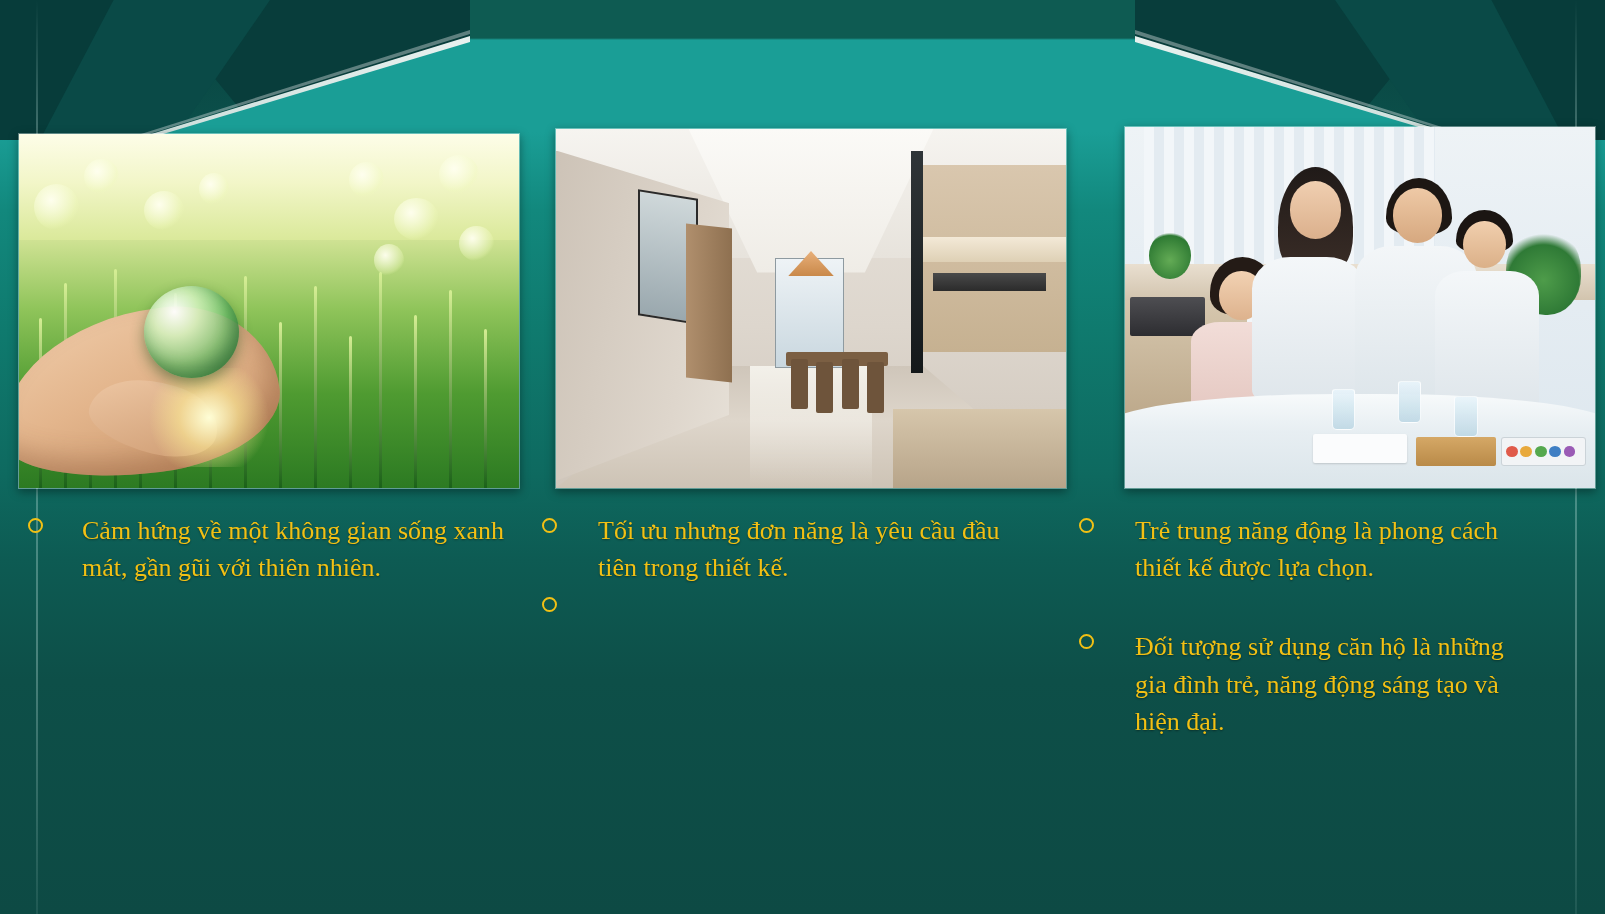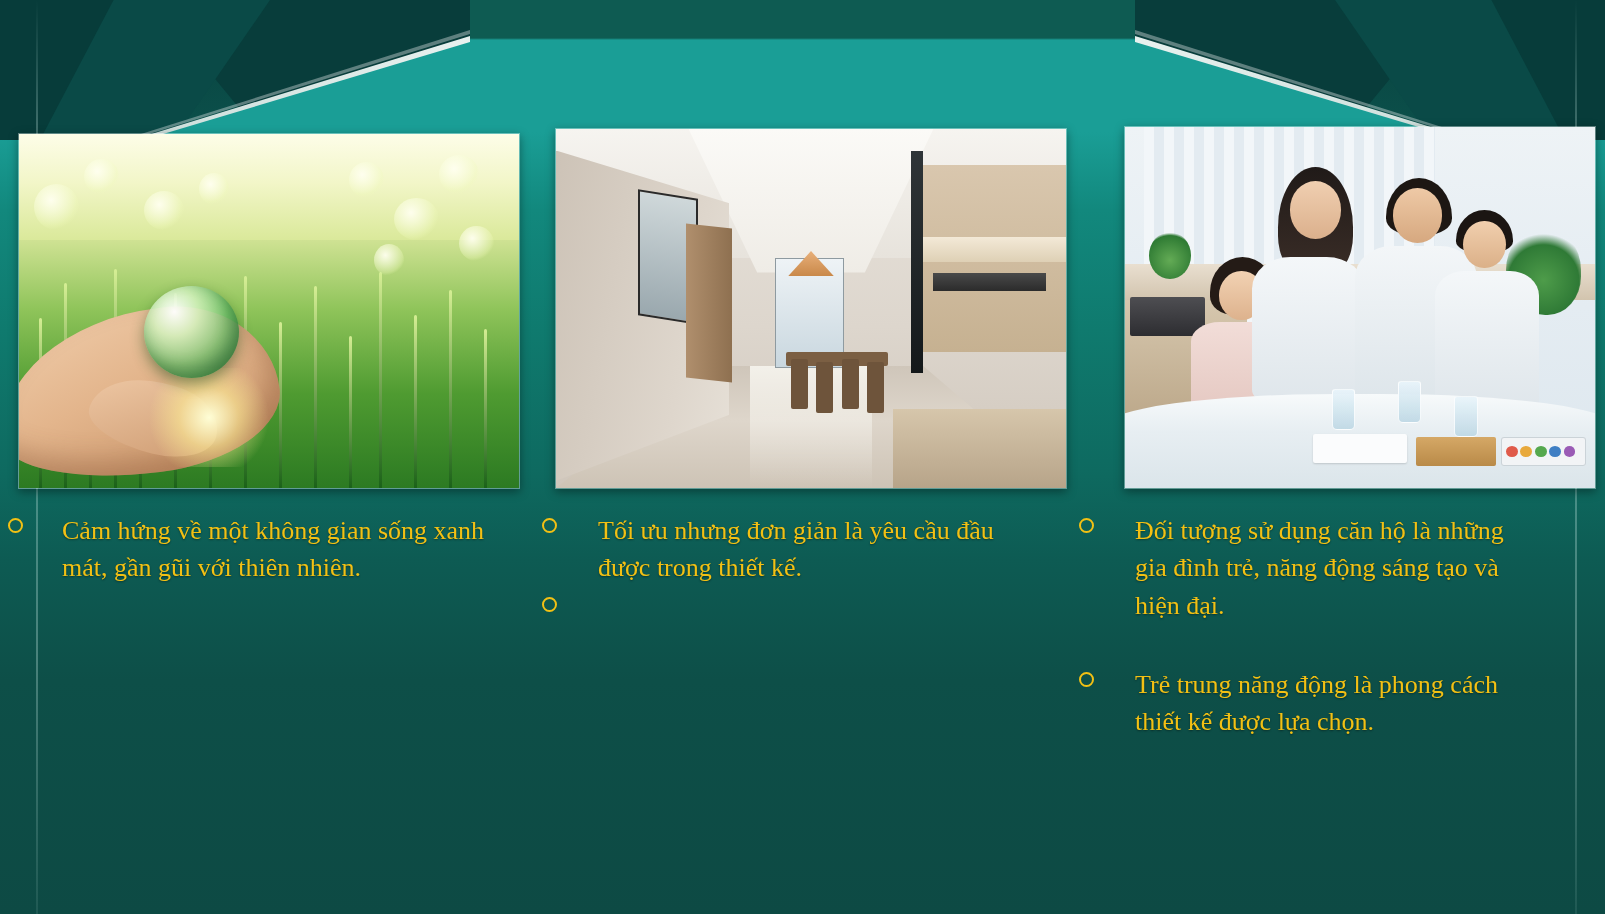--- a/index.html
+++ b/index.html
@@ -186,21 +186,21 @@
   .book{position:absolute;left:62%;bottom:6%;width:17%;height:8%;
     background:linear-gradient(180deg,#d5a866,#b98a48);border-radius:2px;}
   .palette{position:absolute;left:80%;bottom:6%;width:18%;height:8%;
     background:#f2f4f6;border-radius:3px;
     box-shadow:inset 0 0 0 1px #cbd3d8;}
   .dot{position:absolute;width:14%;height:38%;border-radius:50%;top:30%;}
 
   
   .cols{position:absolute;left:0;right:0;top:512px;height:260px;}
   .col{position:absolute;top:0;}
-  .col1{left:0;width:500px;}
+  .col1{left:20px;width:500px;}
   .col2{left:528px;width:500px;}
   .col3{left:1065px;width:475px;}
 
   ul.bullets{list-style:none;margin:0;padding:0;}
   ul.bullets li{
     position:relative;
     padding-left:62px;
     color:#f2c014;
     font-size:26px;
     line-height:1.44;
@@ -352,35 +352,35 @@
           <span class="mark"></span>
           <span class="just">Cảm hứng về một không gian sống xanh mát, gần gũi với thiên nhiên.</span>
         </li>
       </ul>
     </div>
 
     <div class="col col2">
       <ul class="bullets">
         <li>
           <span class="mark"></span>
-          <span>Tối ưu nhưng đơn giản là yêu cầu đầu được trong thiết kế.</span>
+          <span>Tối ưu nhưng đơn năng là yêu cầu đầu tiên trong thiết kế.</span>
         </li>
         <li>
           <span class="mark"></span>
         </li>
       </ul>
     </div>
 
     <div class="col col3">
       <ul class="bullets">
         <li>
           <span class="mark"></span>
+          <span class="just">Trẻ trung năng động là phong cách thiết kế được lựa chọn.</span>
+        </li>
+        <li>
+          <span class="mark"></span>
           <span class="just">Đối tượng sử dụng căn hộ là những gia đình trẻ, năng động sáng tạo và hiện đại.</span>
         </li>
-        <li>
-          <span class="mark"></span>
-          <span class="just">Trẻ trung năng động là phong cách thiết kế được lựa chọn.</span>
-        </li>
       </ul>
     </div>
 
   </div>
 </div>
 
 </body></html>

